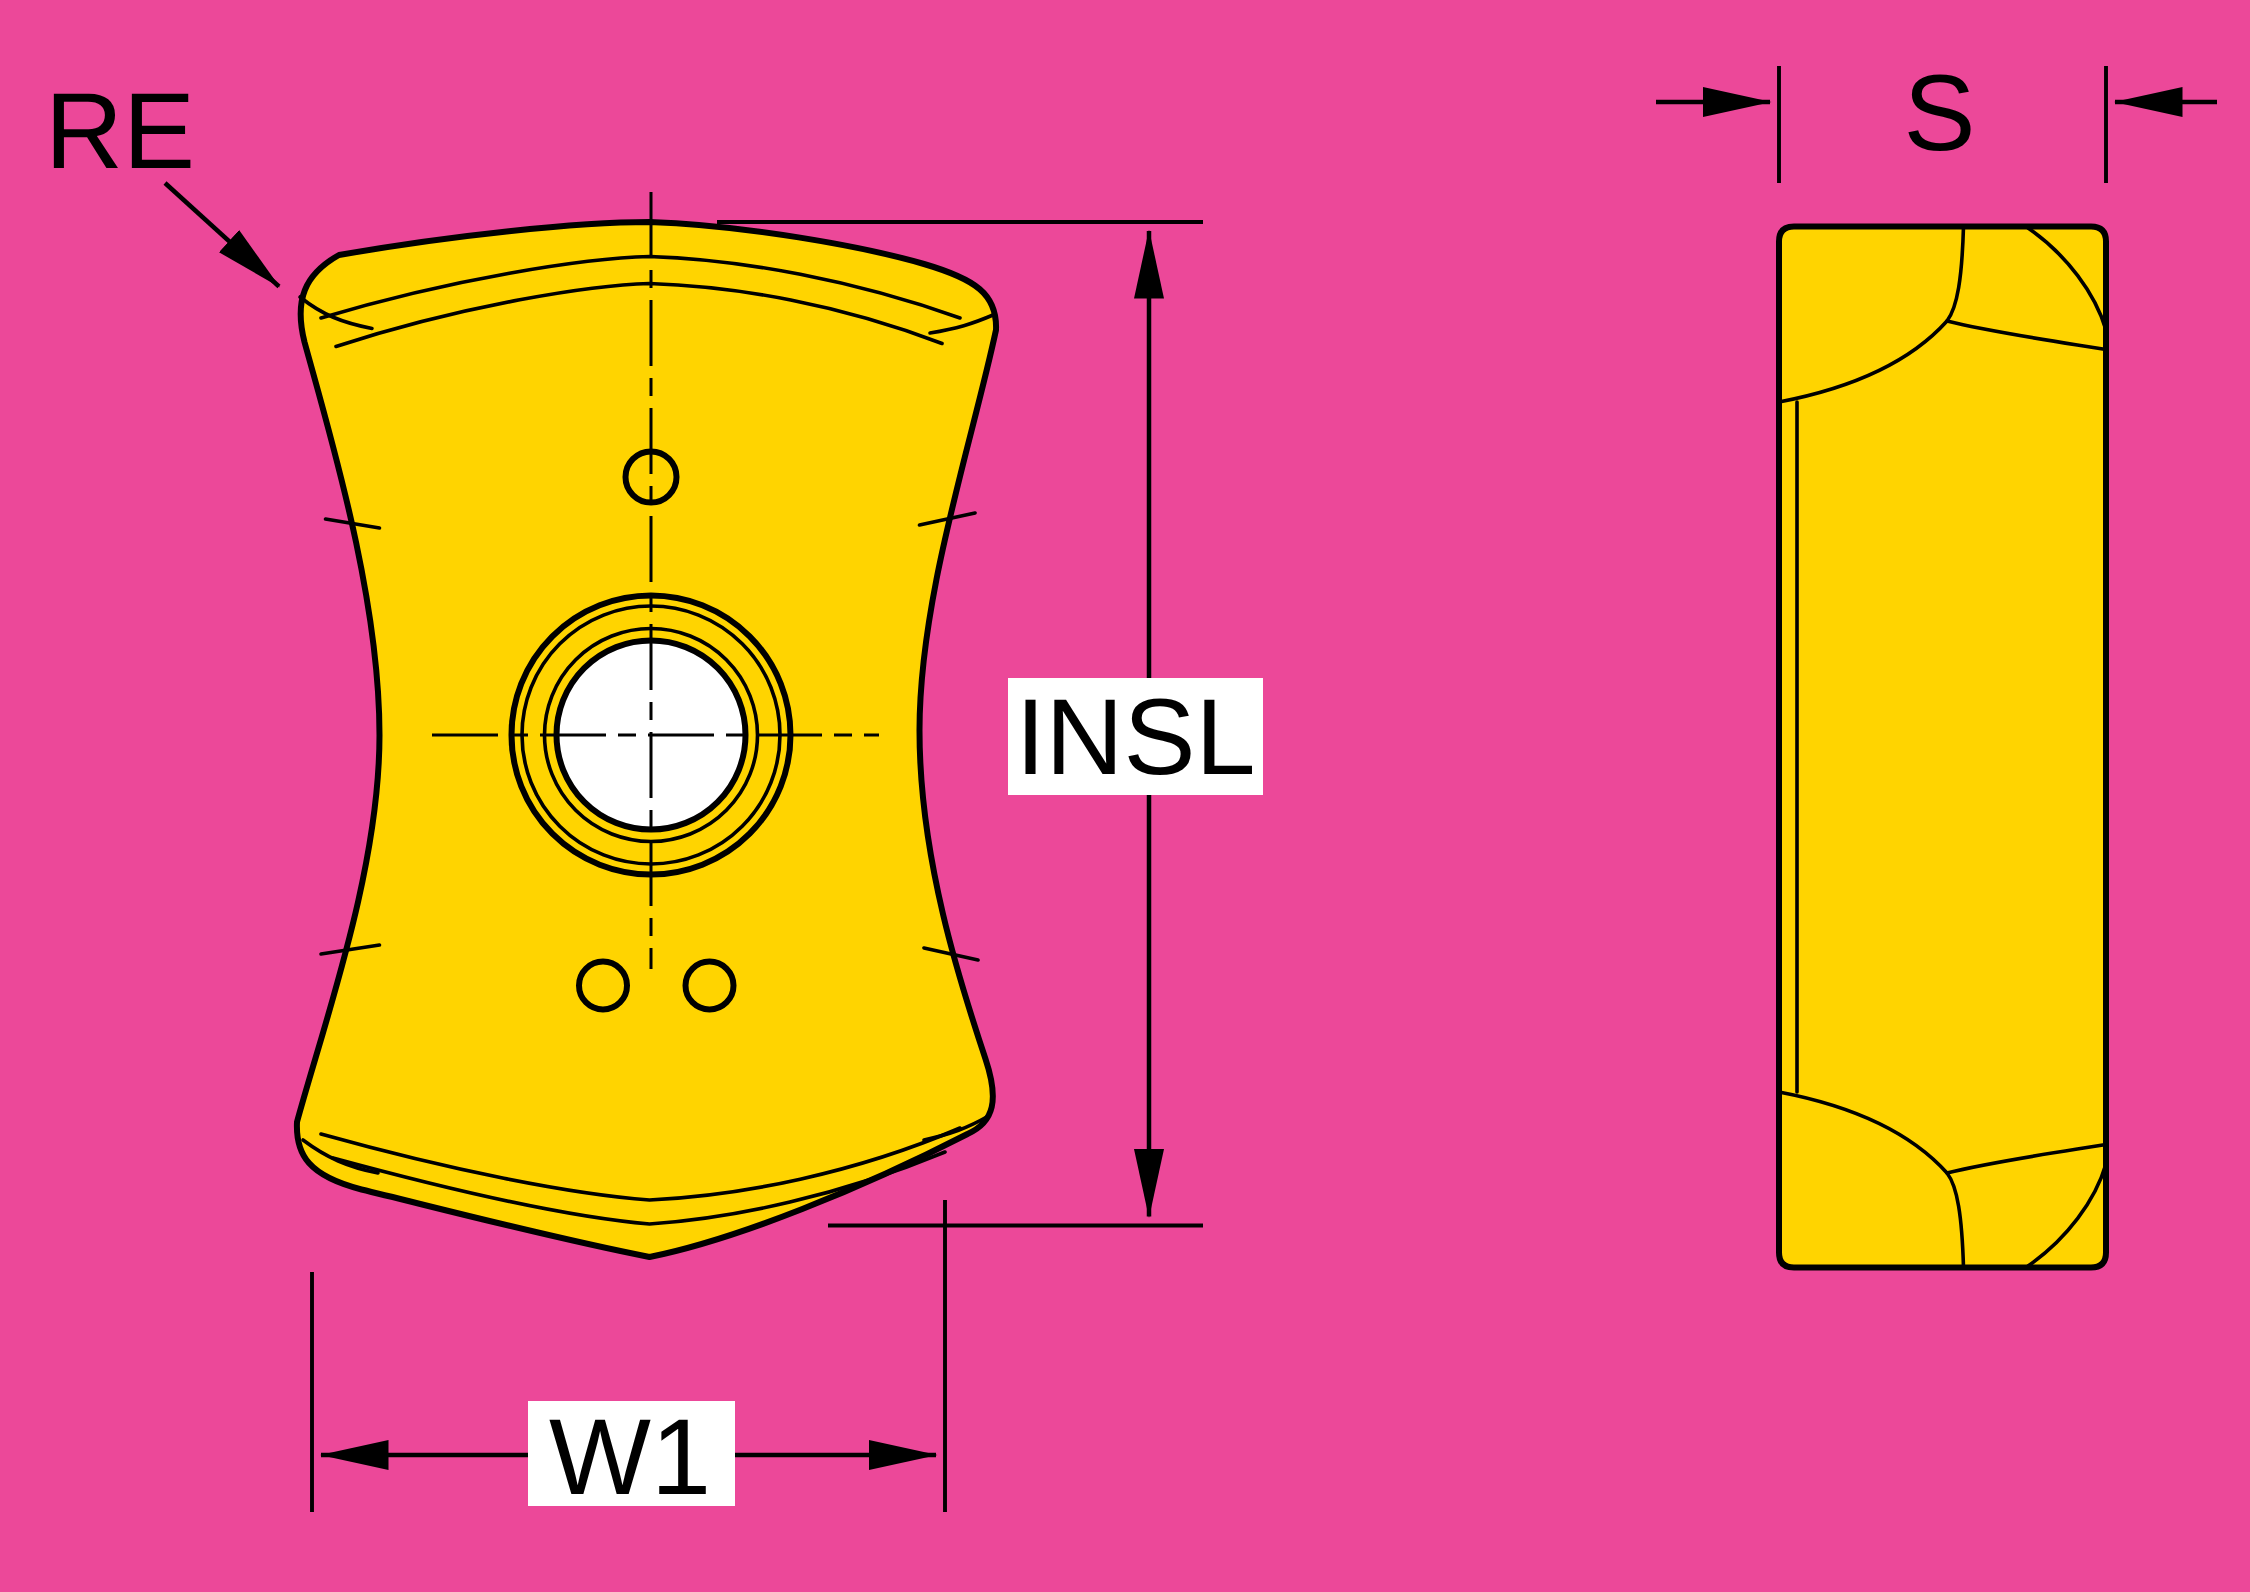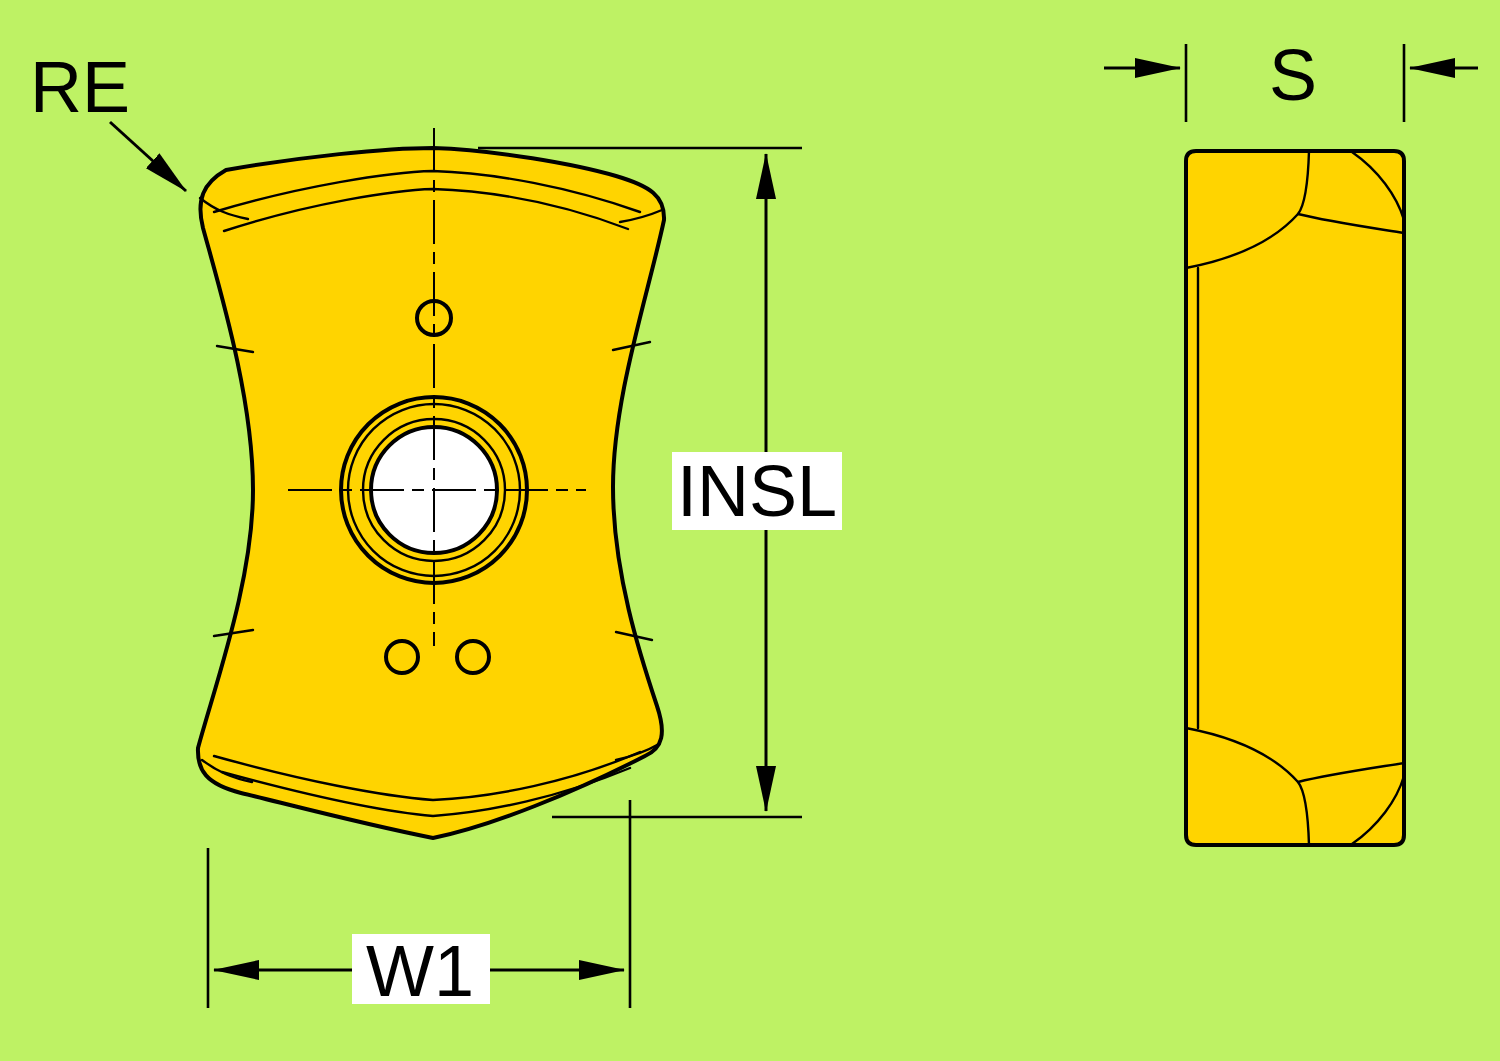--- a/index.html
+++ b/index.html
@@ -1,20 +1,20 @@
 <!DOCTYPE html>
 <html><head>
 <meta charset="utf-8">
 <style>
   html, body { margin: 0; padding: 0; background: #ffffff; }
   .canvas {
     position: relative;
     width: 1500px;
     height: 1061px;
-    background: #bef264;
+    background: #ec4899;
     overflow: hidden;
   }
   svg { display: block; }
   .shape  { stroke: #000; stroke-width: 4; stroke-linejoin: round; }
   .ol     { fill: none; stroke: #000; stroke-width: 4; stroke-linejoin: round; stroke-linecap: round; }
   .tl     { fill: none; stroke: #000; stroke-width: 2.4; stroke-linejoin: round; stroke-linecap: round; }
   .dim    { fill: none; stroke: #000; stroke-width: 3; }
   .ext    { fill: none; stroke: #000; stroke-width: 2.6; }
   .cl     { fill: none; stroke: #000; stroke-width: 2; stroke-dasharray: 44 8 12 8; }
   .lbl {

